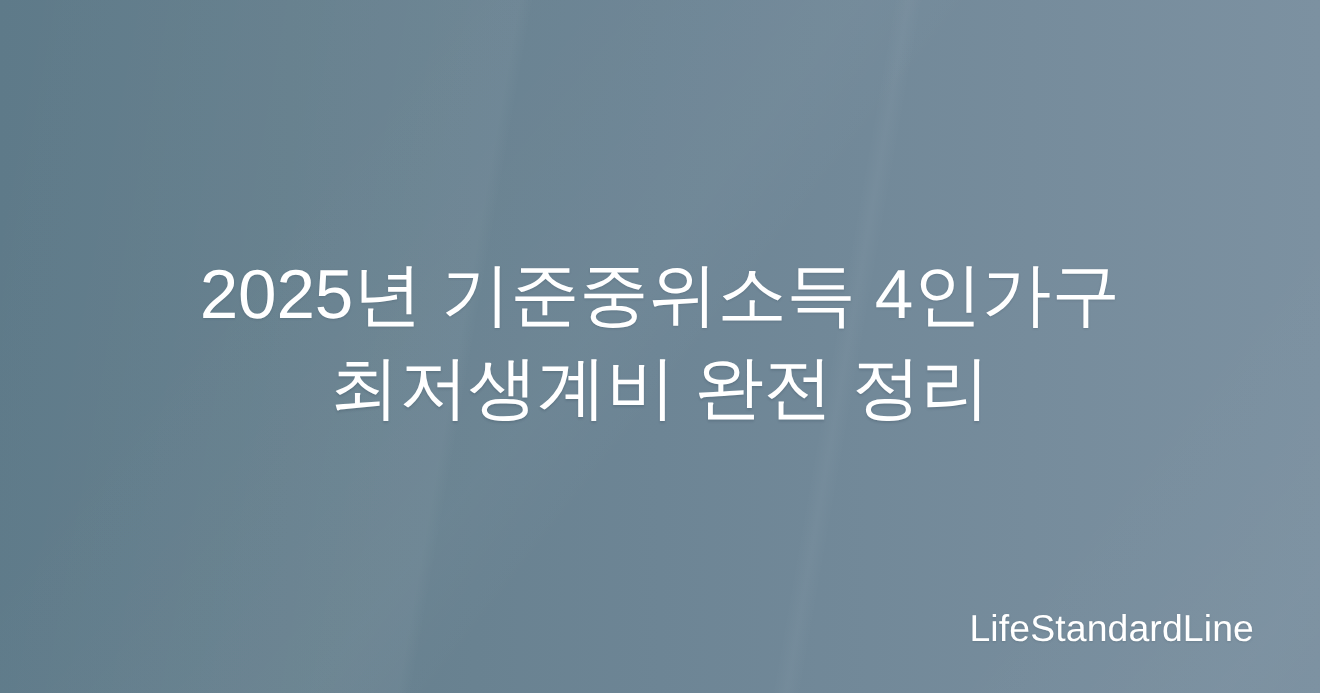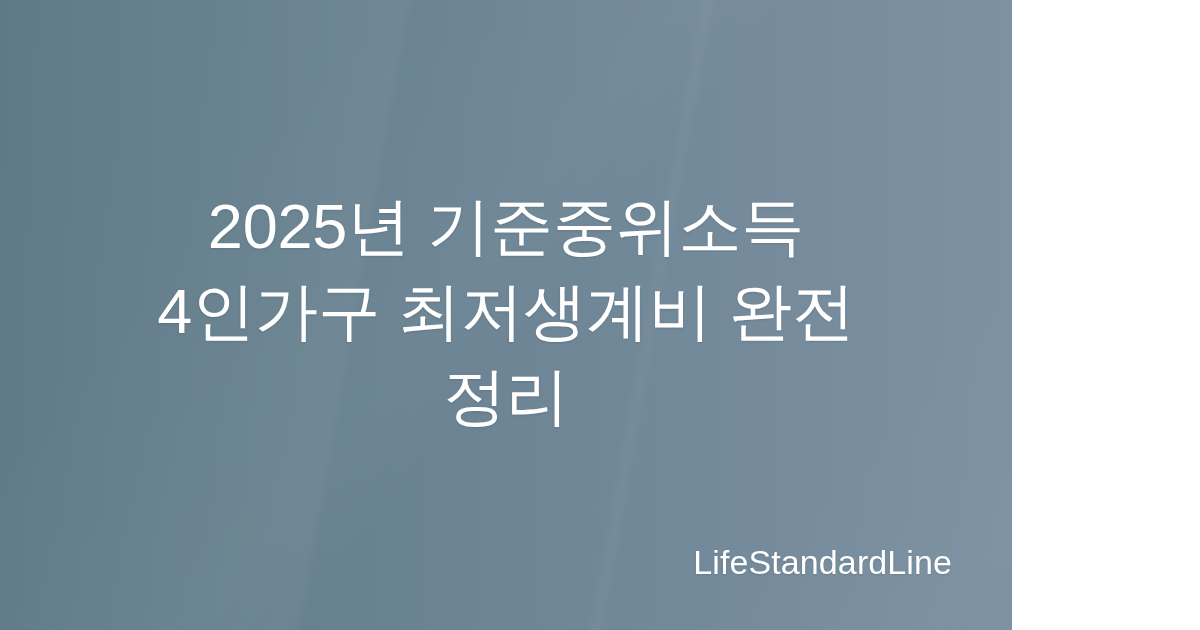--- a/index.html
+++ b/index.html
@@ -10,21 +10,21 @@
 
   body {
     width: 1200px;
     height: 630px;
     overflow: hidden;
     font-family: "Liberation Sans", "DejaVu Sans", sans-serif;
   }
 
   .og-card {
     position: relative;
-    width: 1012px;
+    width: 1200px;
     height: 630px;
     box-sizing: border-box;
     
     background-color: #6e8695;
     background-image:
       linear-gradient(100deg,
         rgba(255,255,255,0.00) 0%,
         rgba(255,255,255,0.035) 36%,
         rgba(255,255,255,0.00) 37%,
         rgba(255,255,255,0.00) 62%,
@@ -73,21 +73,21 @@
     line-height: 85px;
     letter-spacing: -0.2px;
     word-break: keep-all;
     overflow-wrap: anywhere;
     text-shadow: 0 1px 2px rgba(40,58,70,0.18);
   }
 
   .watermark {
     position: absolute;
     right: 60px;
-    bottom: 48px;
+    bottom: 38px;
     color: #ffffff;
     font-family: "Liberation Sans", "DejaVu Sans", sans-serif;
     font-weight: 400;
     font-size: 34px;
     line-height: 40px;
     letter-spacing: 0.1px;
     white-space: nowrap;
     text-shadow: 0 1px 2px rgba(40,58,70,0.16);
   }
 </style>

